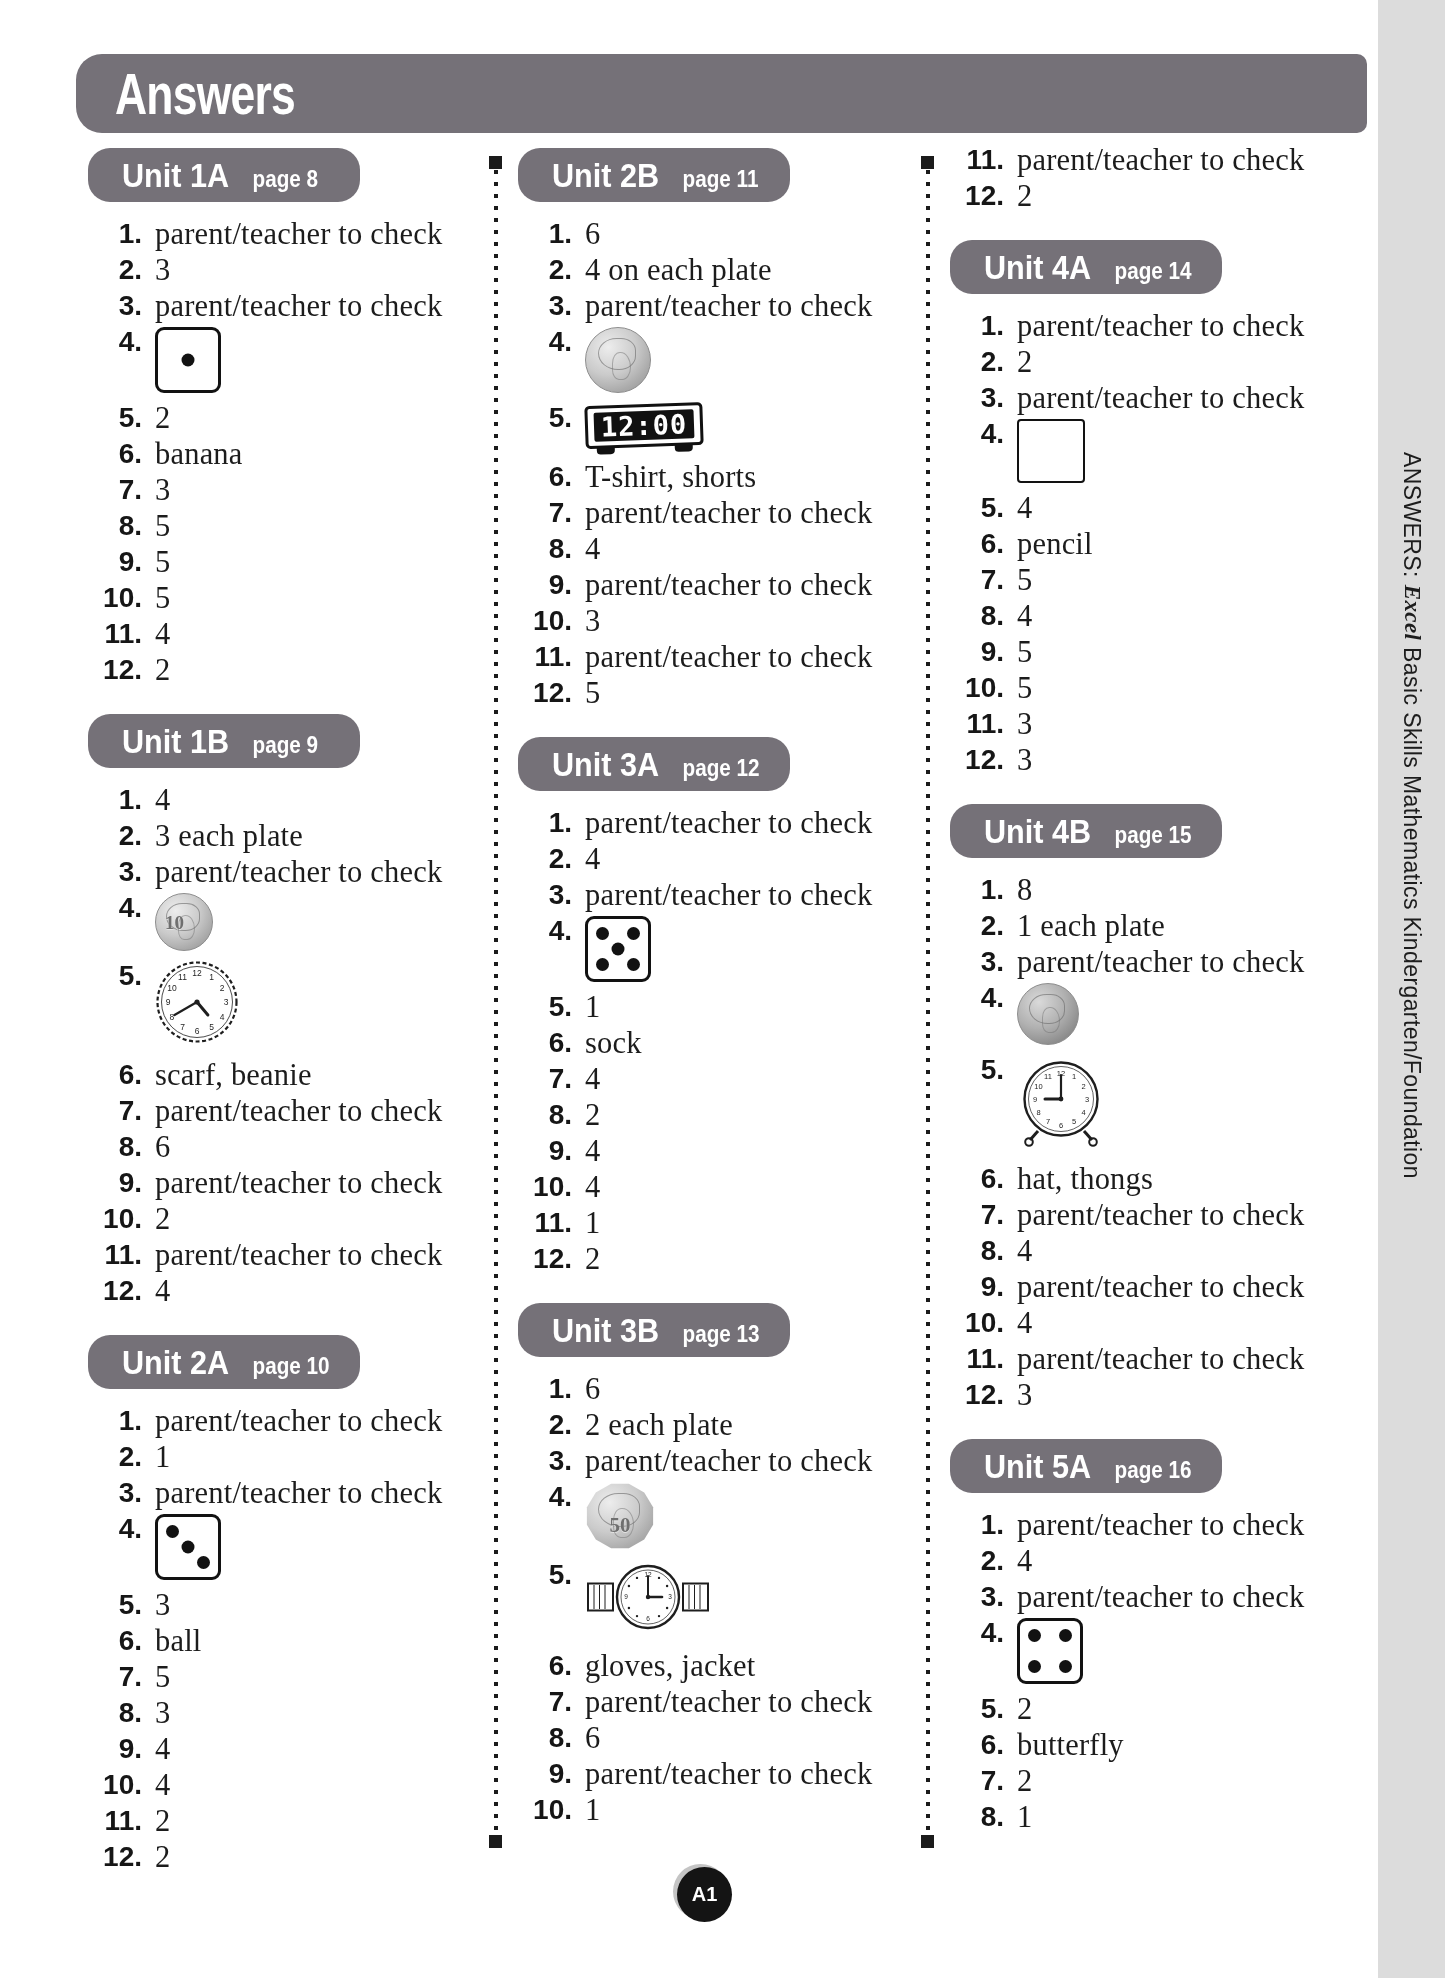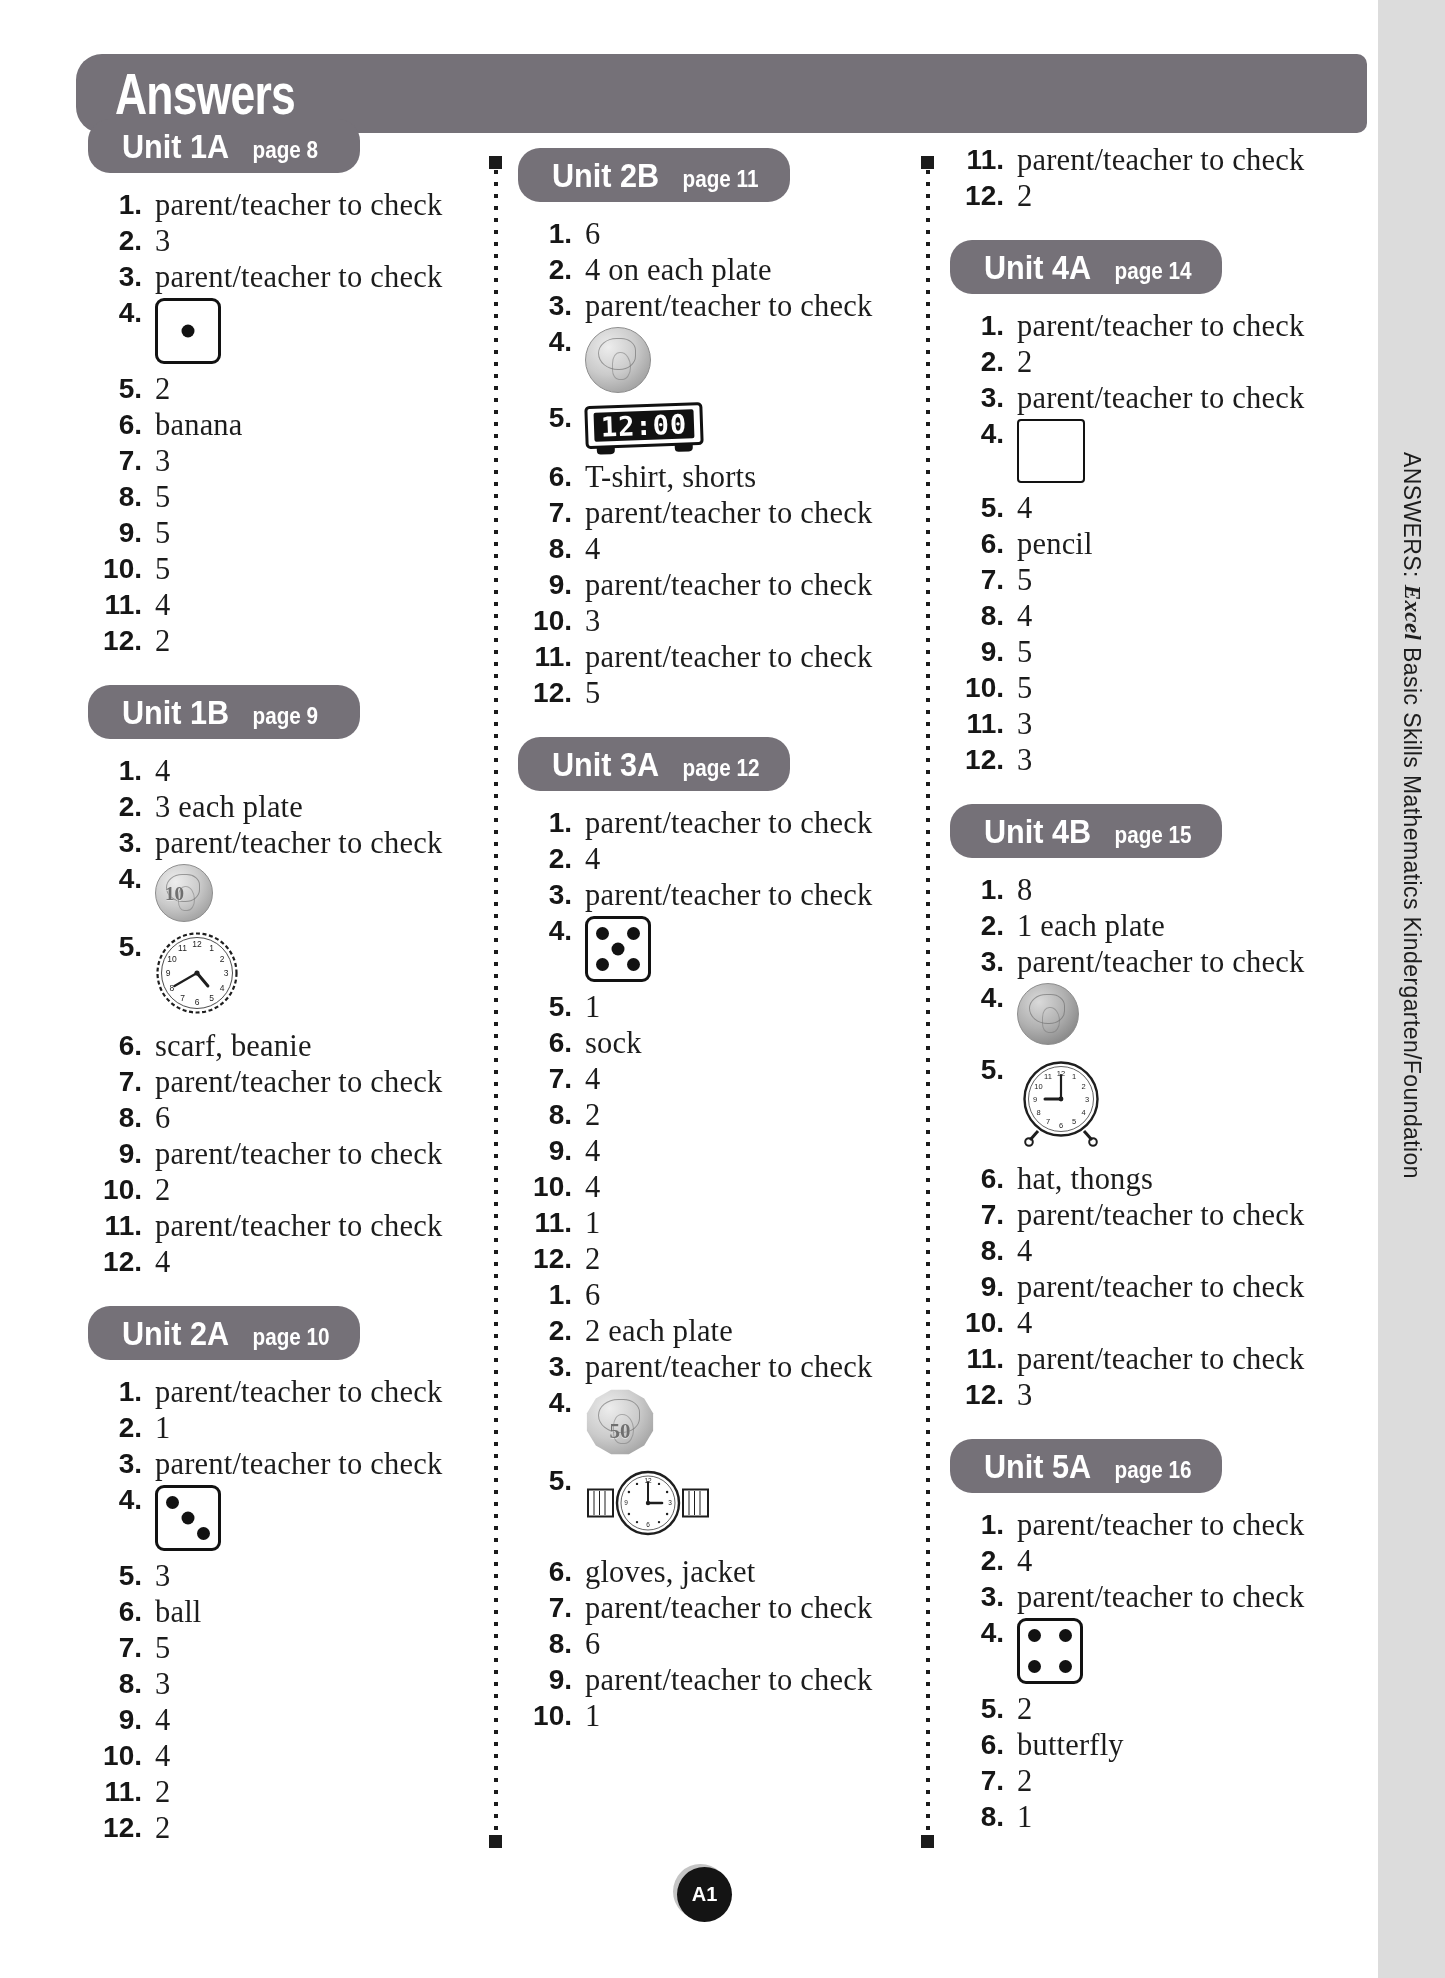--- a/index.html
+++ b/index.html
@@ -27,21 +27,21 @@
   }
   
   .divider{position:absolute;top:156px;width:14px;height:1692px;}
   .d1{left:489px;} .d2{left:921px;}
   .divider .line{position:absolute;left:5px;top:14px;bottom:14px;width:4px;
     background-image:repeating-linear-gradient(to bottom,#1b1b1b 0 4.5px,transparent 4.5px 12px);}
   .divider .sq{position:absolute;left:0;width:13px;height:13px;background:#1b1b1b;}
   .divider .sq.t{top:0;} .divider .sq.b{bottom:0;}
   
   .col{position:absolute;}
-  .c1{left:88px;top:119px;width:410px;}
+  .c1{left:88px;top:148px;width:410px;}
   .c2{left:518px;top:128px;width:408px;margin-top:20px;}
   .c3{left:950px;top:142px;width:400px;}
   
   .badge{
     width:272px;height:54px;background:#757178;border-radius:22px;
     display:flex;align-items:center;margin:26px 0 14px 0;box-sizing:border-box;padding-left:34px;
   }
   .badge:first-child{margin-top:0;}
   .binner{display:flex;align-items:baseline;gap:26px;transform:scaleX(.9);transform-origin:left center;}
   .badge .unit{color:#fff;font-family:"Liberation Sans",sans-serif;font-weight:bold;font-size:34px;}
@@ -423,20 +423,26 @@
       <span class="ans">4</span>
     </div>
     <div class="item">
       <span class="num">11.</span>
       <span class="ans">1</span>
     </div>
     <div class="item">
       <span class="num">12.</span>
       <span class="ans">2</span>
     </div>
+    <div class="badge">
+      <span class="binner">
+        <span class="unit">Unit 3B</span>
+        <span class="page">page 13</span>
+      </span>
+    </div>
     <div class="item">
       <span class="num">1.</span>
       <span class="ans">6</span>
     </div>
     <div class="item">
       <span class="num">2.</span>
       <span class="ans">2 each plate</span>
     </div>
     <div class="item">
       <span class="num">3.</span>

